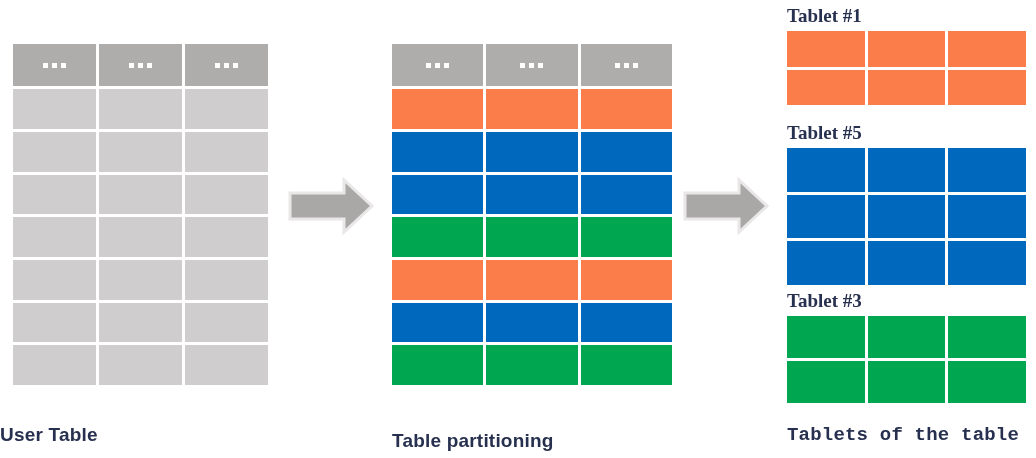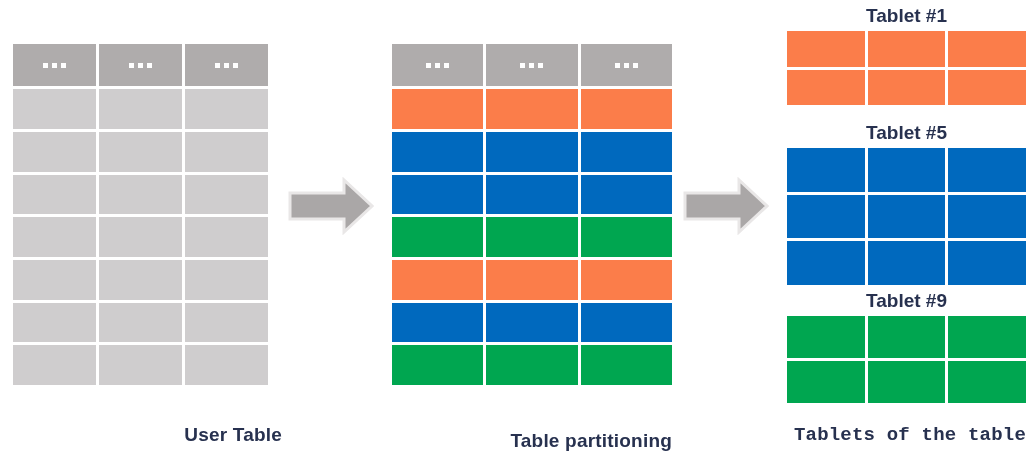--- a/index.html
+++ b/index.html
@@ -106,36 +106,36 @@
   #arrow-1 { left: 288px; top: 177px; }
   #arrow-2 { left: 683px; top: 177px; }
 
   
   .caption {
     position: absolute;
     color: #27314f;
     font-weight: bold;
     font-size: 19px;
     letter-spacing: 0.2px;
-    text-align: right;
+    text-align: left;
     white-space: nowrap;
   }
   #caption-user       { left: 0px;   top: 424px; width: 282px; }
   #caption-partition  { left: 392px; top: 430px; width: 280px; }
   #caption-tablets    { left: 787px; top: 424px; width: 239px; font-family: Liberation Mono, monospace; }
 
   .tablet-title {
     position: absolute;
     color: #27314f;
     font-weight: bold;
     font-size: 19px;
-    text-align: center;
     white-space: nowrap;
     width: 239px;
     left: 787px;
+    font-family: Liberation Serif, serif;
   }
   #tablet-1-title { top: 5px; }
   #tablet-2-title { top: 122px; }
   #tablet-3-title { top: 290px; }
 </style>
 </head>
 <body>
 
 <div class="stage">
 
@@ -305,21 +305,21 @@
       <div class="cell blue"></div>
       <div class="cell blue"></div>
     </div>
     <div class="row">
       <div class="cell blue"></div>
       <div class="cell blue"></div>
       <div class="cell blue"></div>
     </div>
   </div>
 
-  <div class="tablet-title" id="tablet-3-title">Tablet #9</div>
+  <div class="tablet-title" id="tablet-3-title">Tablet #3</div>
 
   <div class="tbl" id="tablet-3-table">
     <div class="row">
       <div class="cell green"></div>
       <div class="cell green"></div>
       <div class="cell green"></div>
     </div>
     <div class="row">
       <div class="cell green"></div>
       <div class="cell green"></div>

